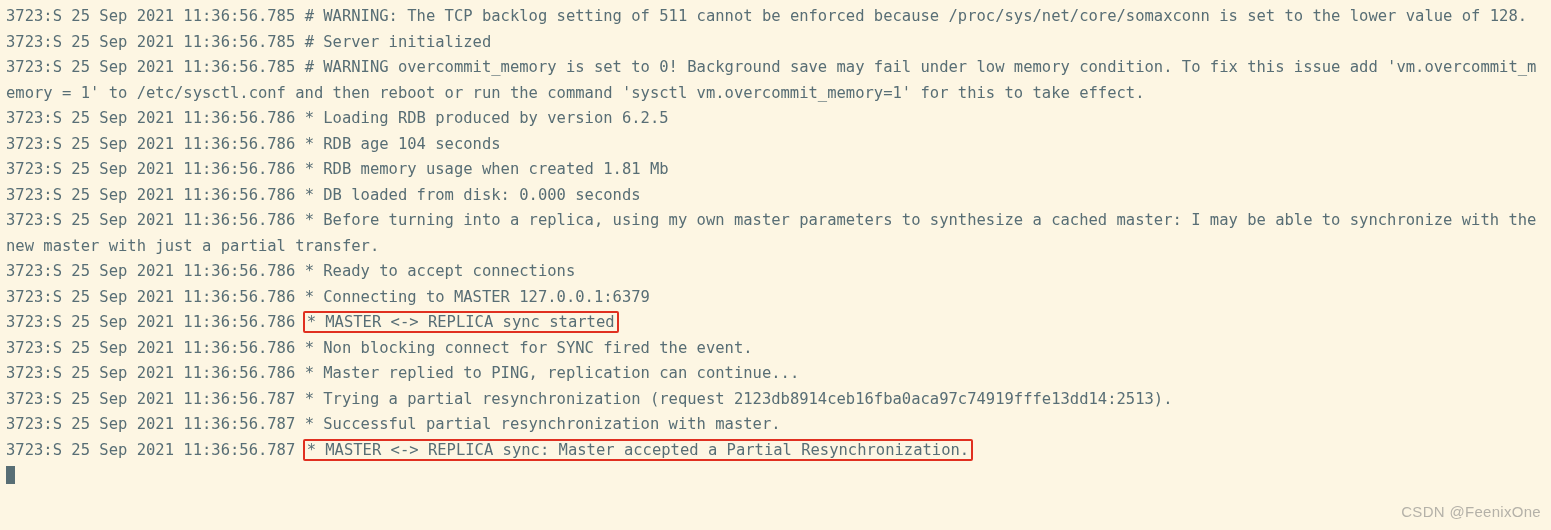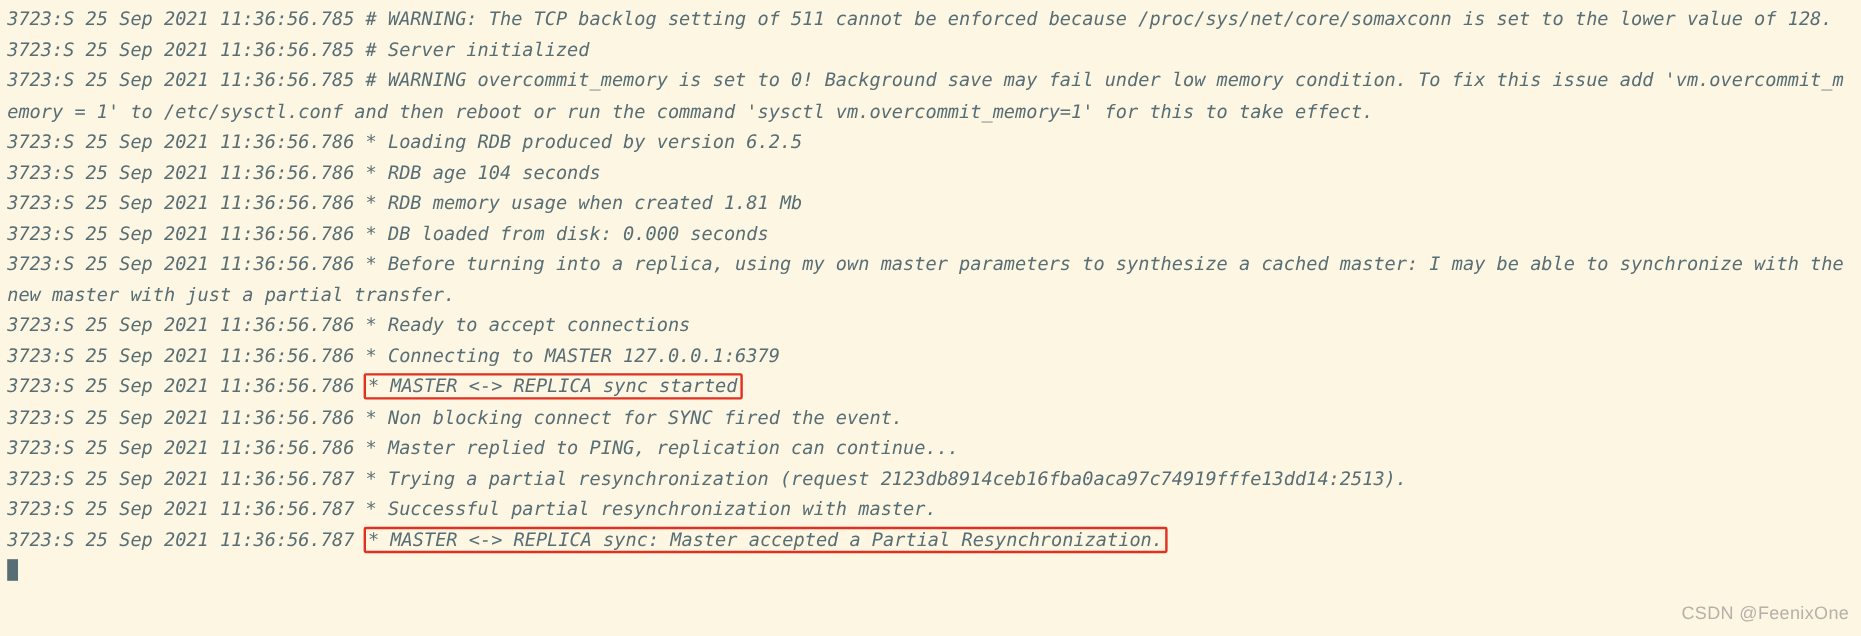--- a/index.html
+++ b/index.html
@@ -11,21 +11,20 @@
     line-height:25.5px;
     width:1551px;
     height:530px;
     overflow:hidden;
     position:relative;
   }
   .terminal{
     padding:4px 6px 0 6px;
     white-space:pre-wrap;
     word-break:break-all;
-    font-style:italic;
   }
   .line{display:block}
   .hl{
     border:2.5px solid #e03020;
     border-radius:2px;
     padding:0 2px;
     margin-left:-2px;
     text-align:right;
   }
   .cursor{

